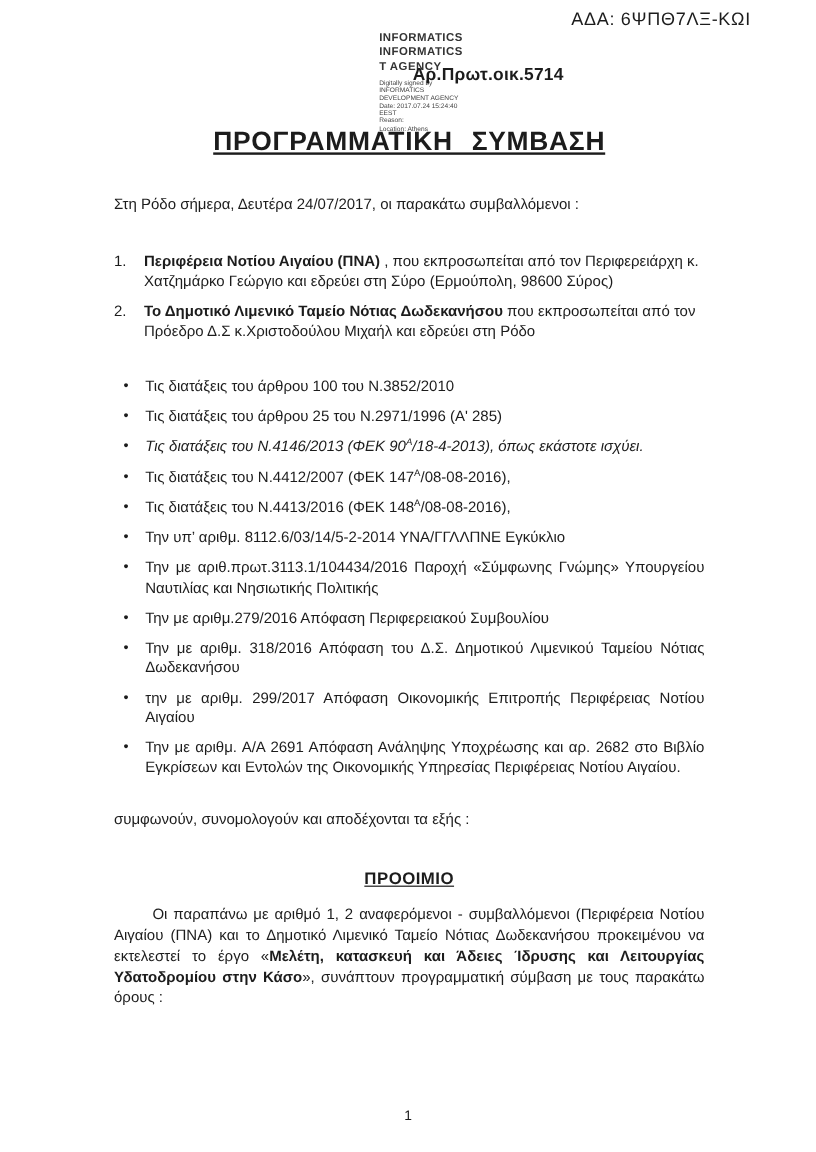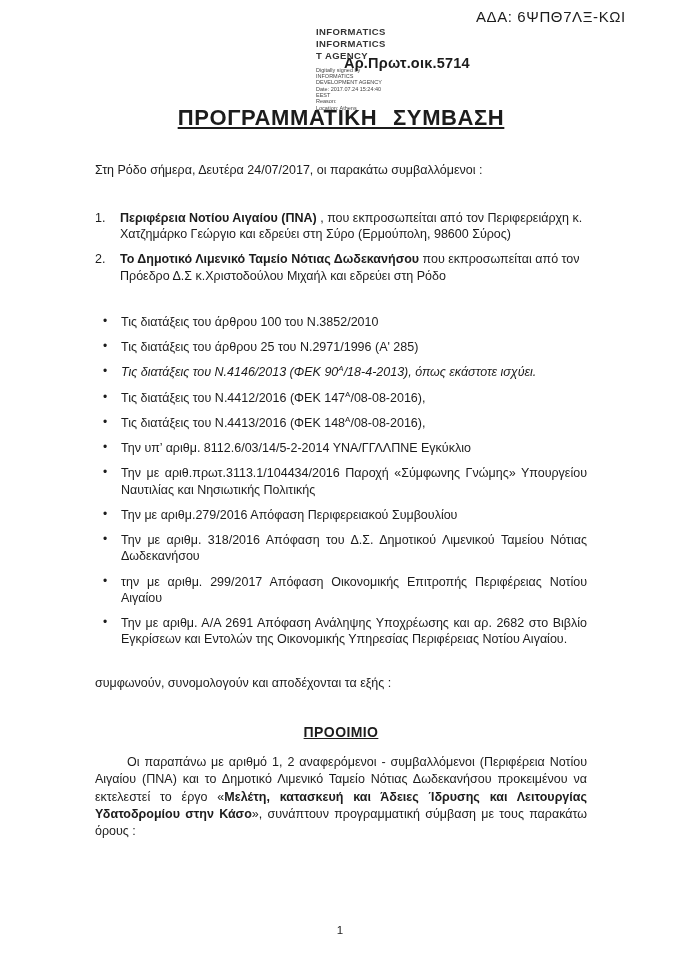--- a/index.html
+++ b/index.html
@@ -201,21 +201,21 @@
       <li class="consideration">
         <span class="bullet-marker">•</span>
         <span class="consideration-text"><span>Τις διατάξεις του άρθρου 25 του Ν.2971/1996 (Α' 285)</span></span>
       </li>
       <li class="consideration">
         <span class="bullet-marker">•</span>
         <span class="consideration-text italic"><span>Τις διατάξεις του Ν.4146/2013 (ΦΕΚ 90</span><sup>Α</sup><span>/18-4-2013), όπως εκάστοτε ισχύει.</span></span>
       </li>
       <li class="consideration">
         <span class="bullet-marker">•</span>
-        <span class="consideration-text"><span>Τις διατάξεις του Ν.4412/2016 (ΦΕΚ 147</span><sup>Α</sup><span>/08-08-2016),</span></span>
+        <span class="consideration-text"><span>Τις διατάξεις του Ν.4412/2007 (ΦΕΚ 147</span><sup>Α</sup><span>/08-08-2016),</span></span>
       </li>
       <li class="consideration">
         <span class="bullet-marker">•</span>
         <span class="consideration-text"><span>Τις διατάξεις του Ν.4413/2016 (ΦΕΚ 148</span><sup>Α</sup><span>/08-08-2016),</span></span>
       </li>
       <li class="consideration">
         <span class="bullet-marker">•</span>
         <span class="consideration-text"><span>Την υπ’ αριθμ. 8112.6/03/14/5-2-2014 ΥΝΑ/ΓΓΛΛΠΝΕ Εγκύκλιο</span></span>
       </li>
       <li class="consideration">

